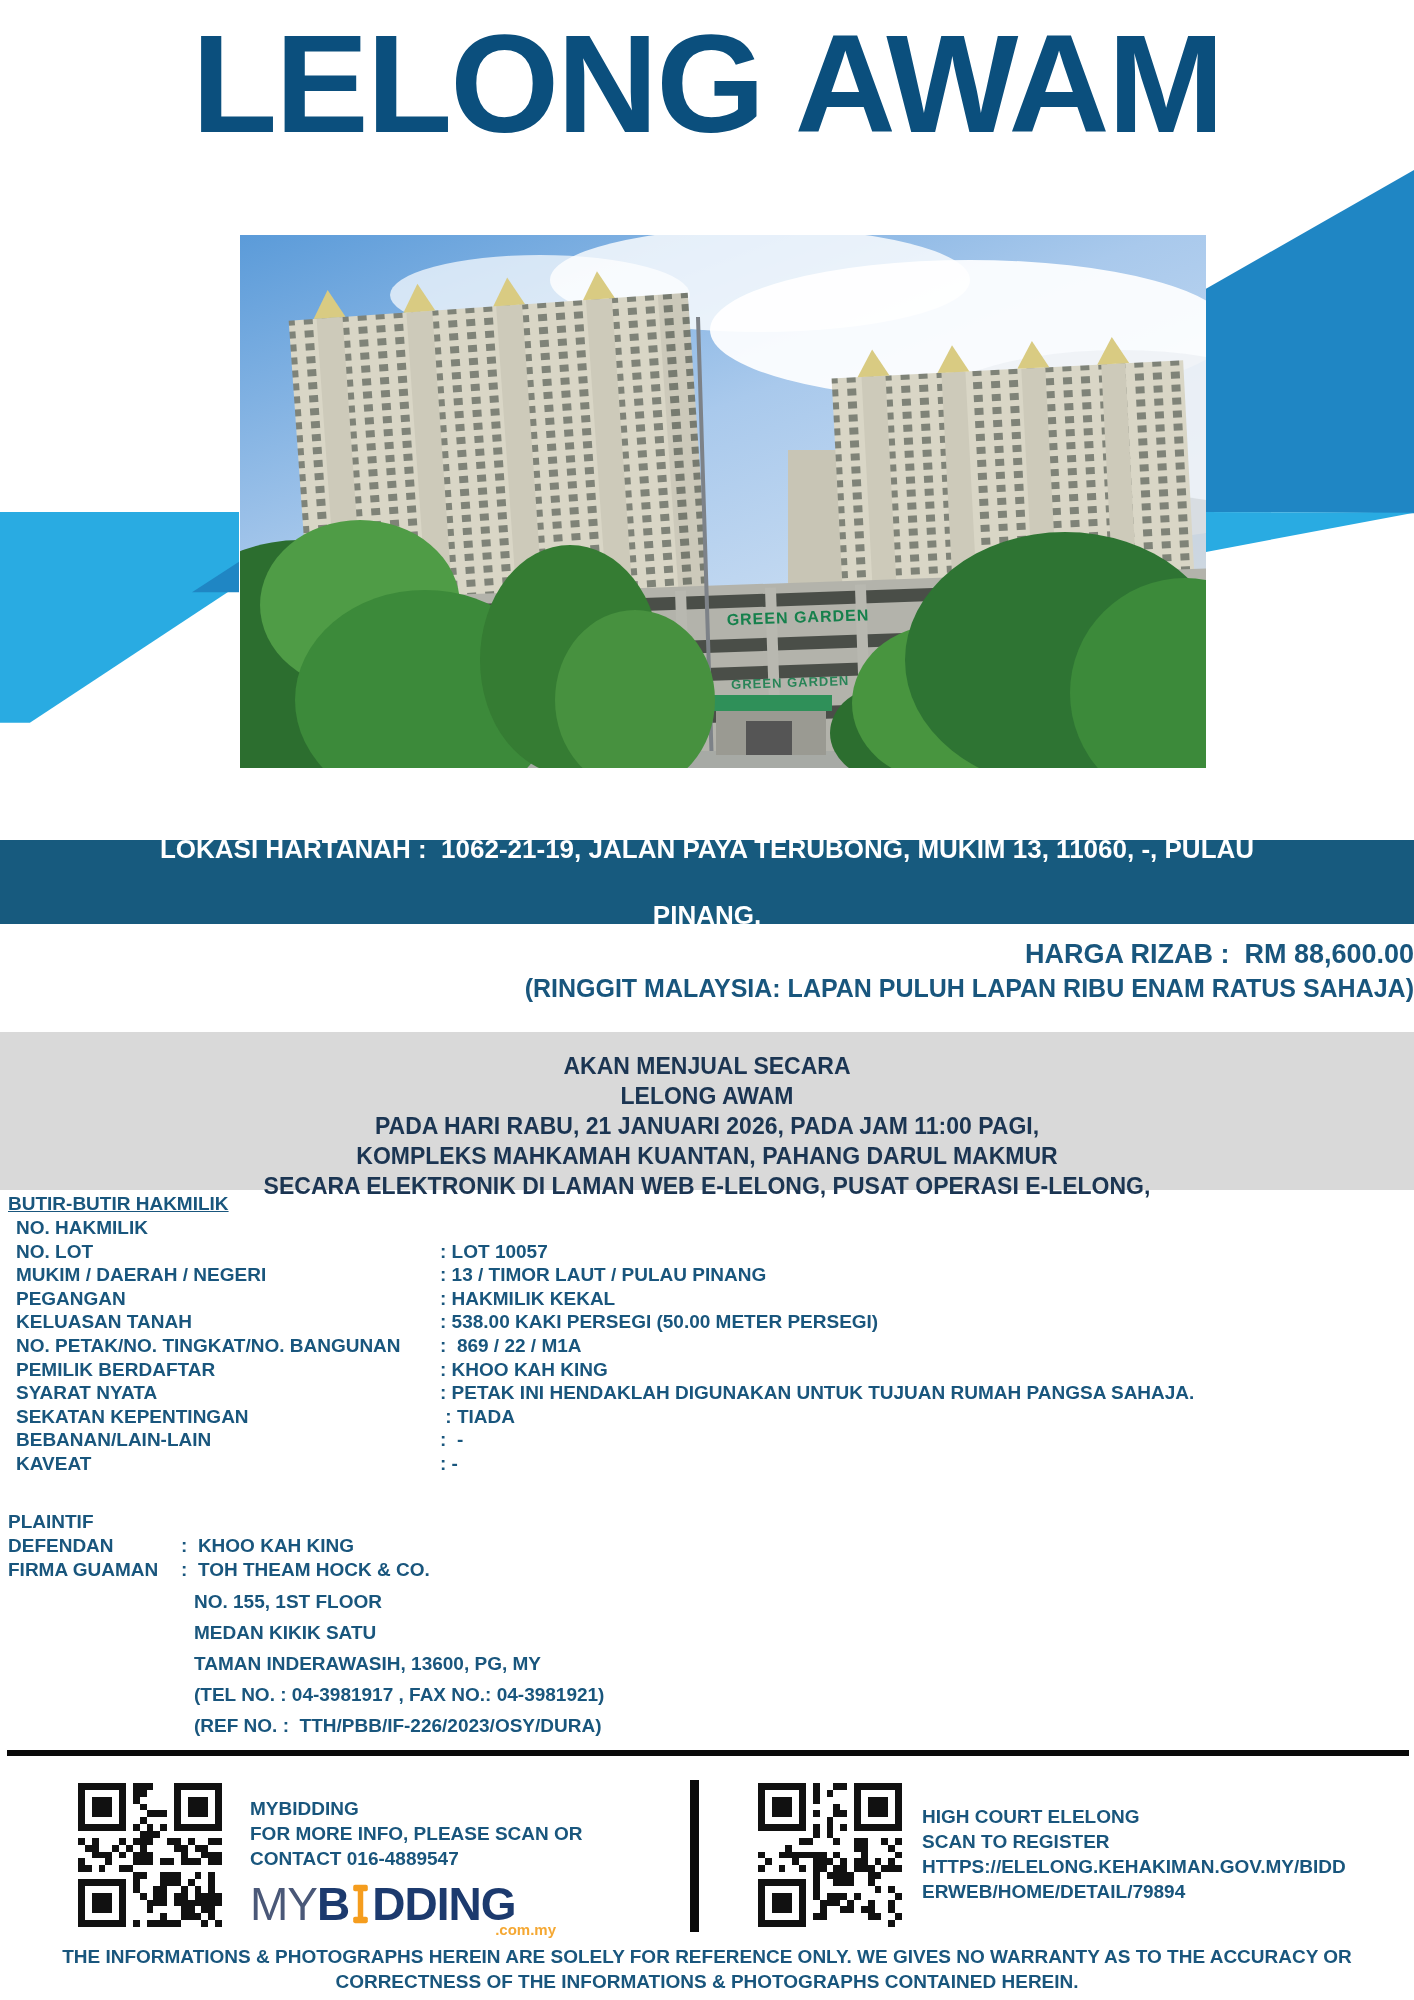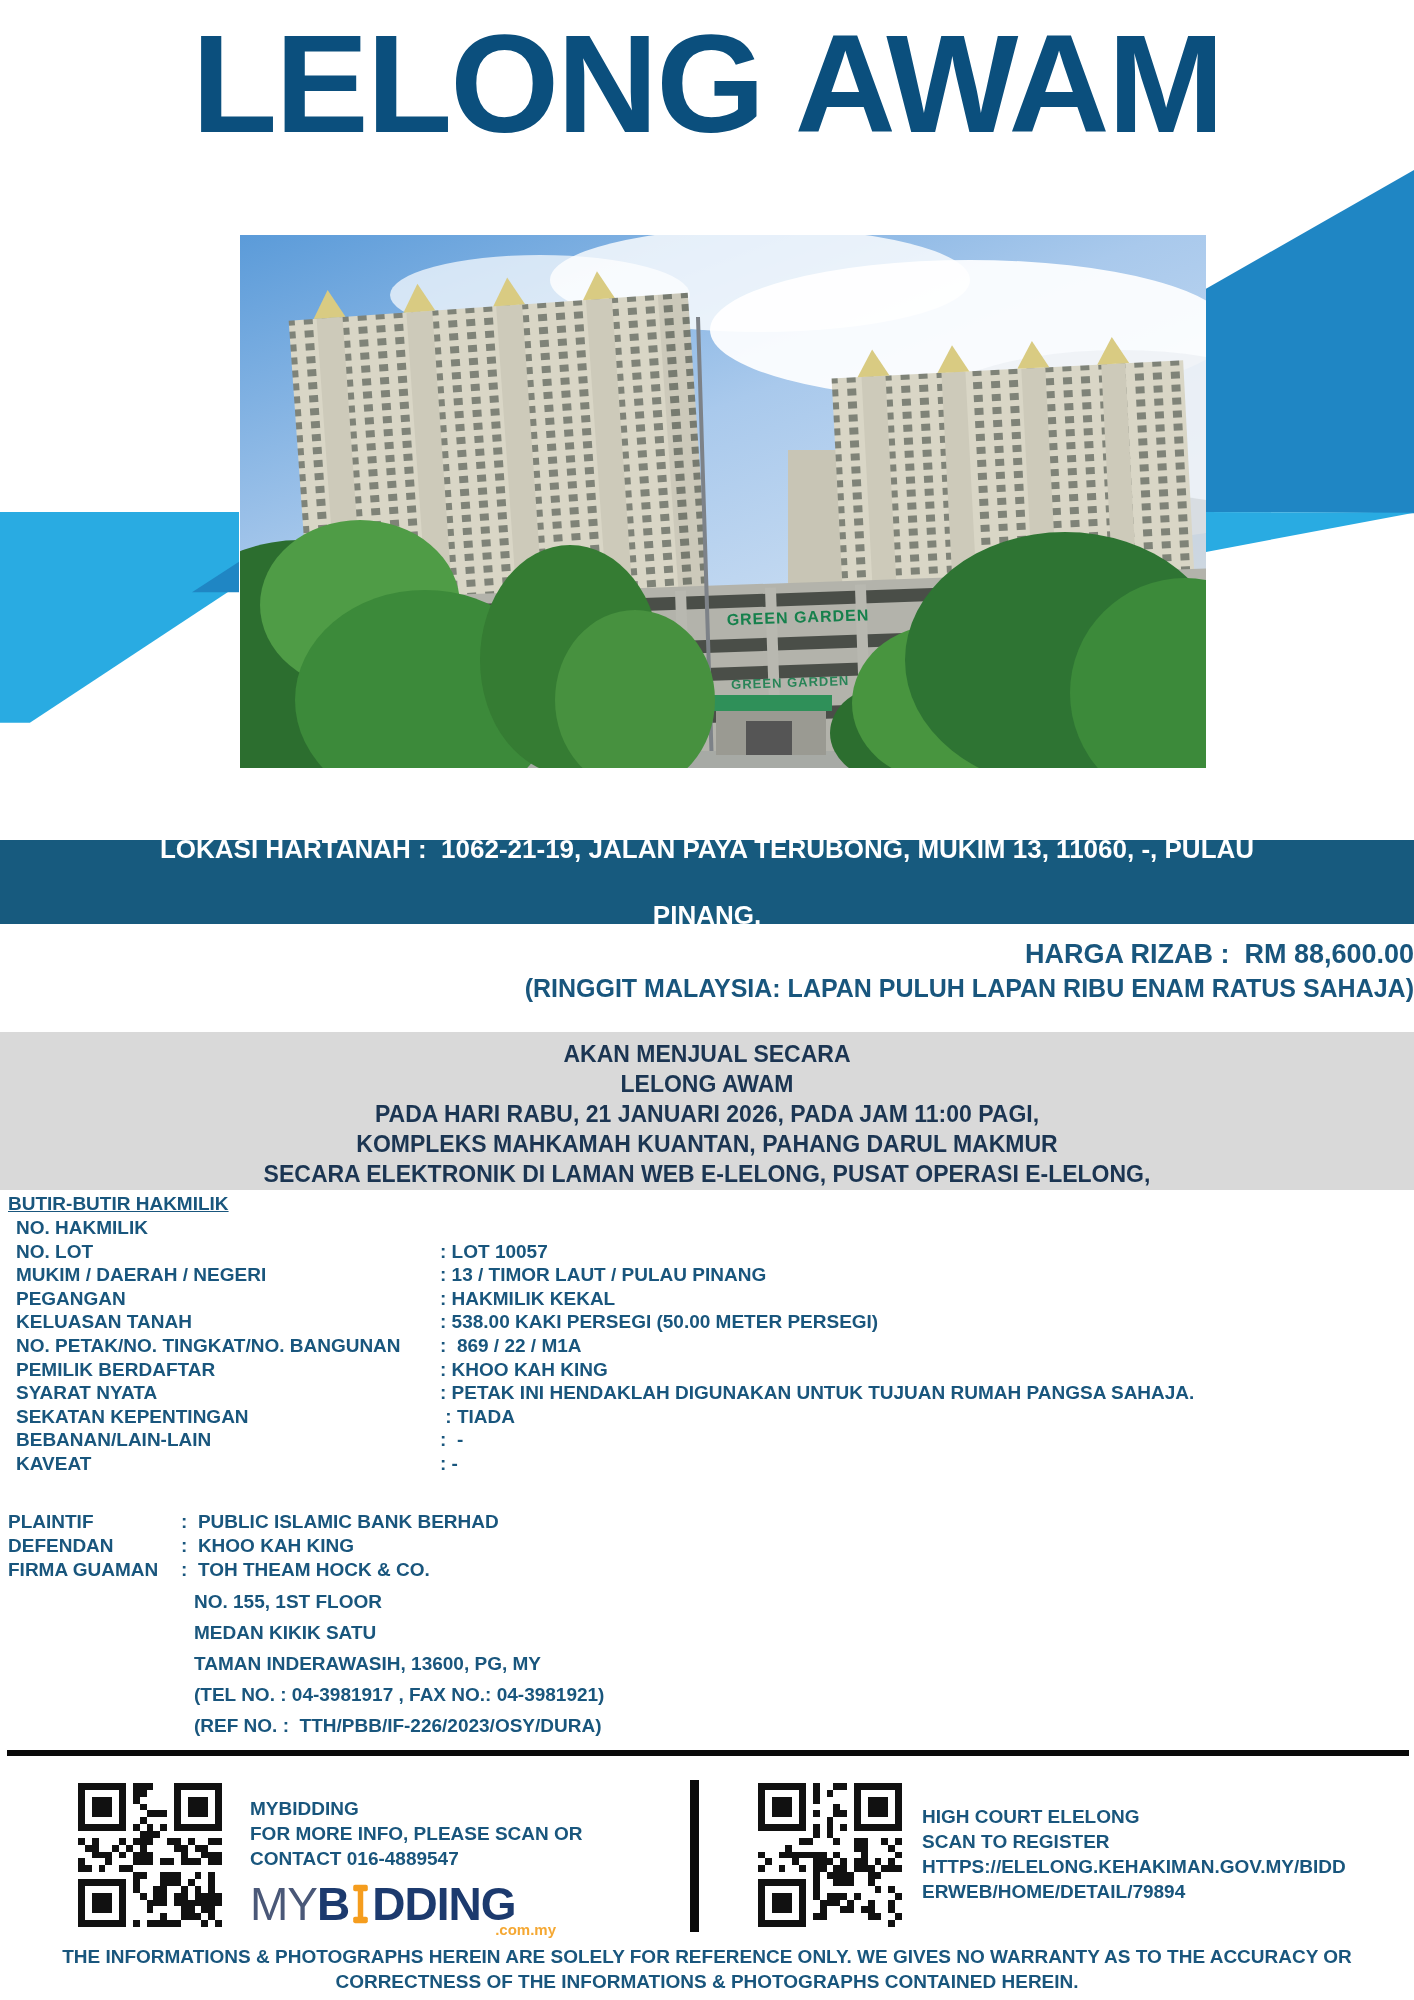--- a/index.html
+++ b/index.html
@@ -31,21 +31,21 @@
     display:flex;flex-direction:column;justify-content:center;gap:32px;}
 
   
   .harga{position:absolute;left:0;top:936px;width:100%;text-align:right;color:#19567d;font-weight:700;}
   .harga .l1{font-size:27px;line-height:36px;}
   .harga .l2{font-size:25px;line-height:32px;}
 
   
   .notice{position:absolute;left:0;top:1032px;width:1414px;height:158px;background:#d9d9d9;
     color:#1b3552;font-weight:700;font-size:23px;line-height:30px;text-align:center;
-    box-sizing:border-box;padding-top:7px;}
+    box-sizing:border-box;padding-top:19px;}
 
   
   .details{position:absolute;left:8px;top:1192px;width:1398px;color:#19567d;font-weight:700;font-size:19px;}
   .details .heading{text-decoration:underline;line-height:24px;}
   .drow{display:grid;grid-template-columns:424px 1fr;line-height:23.6px;margin-left:8px;}
 
   
   .parties{position:absolute;left:8px;top:1510px;width:1398px;color:#19567d;font-weight:700;font-size:19px;}
   .prow{display:grid;grid-template-columns:173px 1fr;line-height:24.2px;}
   .prow.cont .val{padding-left:13px;margin-top:7px;}
@@ -233,21 +233,20 @@
       </div>
     <div class="drow">
         <span class="pre">KAVEAT</span>
         <span class="pre">: -</span>
       </div>
   </div>
 
   <div class="parties">
     <div class="prow">
         <span class="pre">PLAINTIF</span>
-        <span class="val pre">:  PUBLIC ISLAMIC BANK BERHAD</span>
       </div>
     <div class="prow">
         <span class="pre">DEFENDAN</span>
         <span class="val pre">:  KHOO KAH KING</span>
       </div>
     <div class="prow">
         <span class="pre">FIRMA GUAMAN</span>
         <span class="val pre">:  TOH THEAM HOCK &amp; CO.</span>
       </div>
     <div class="prow cont">

